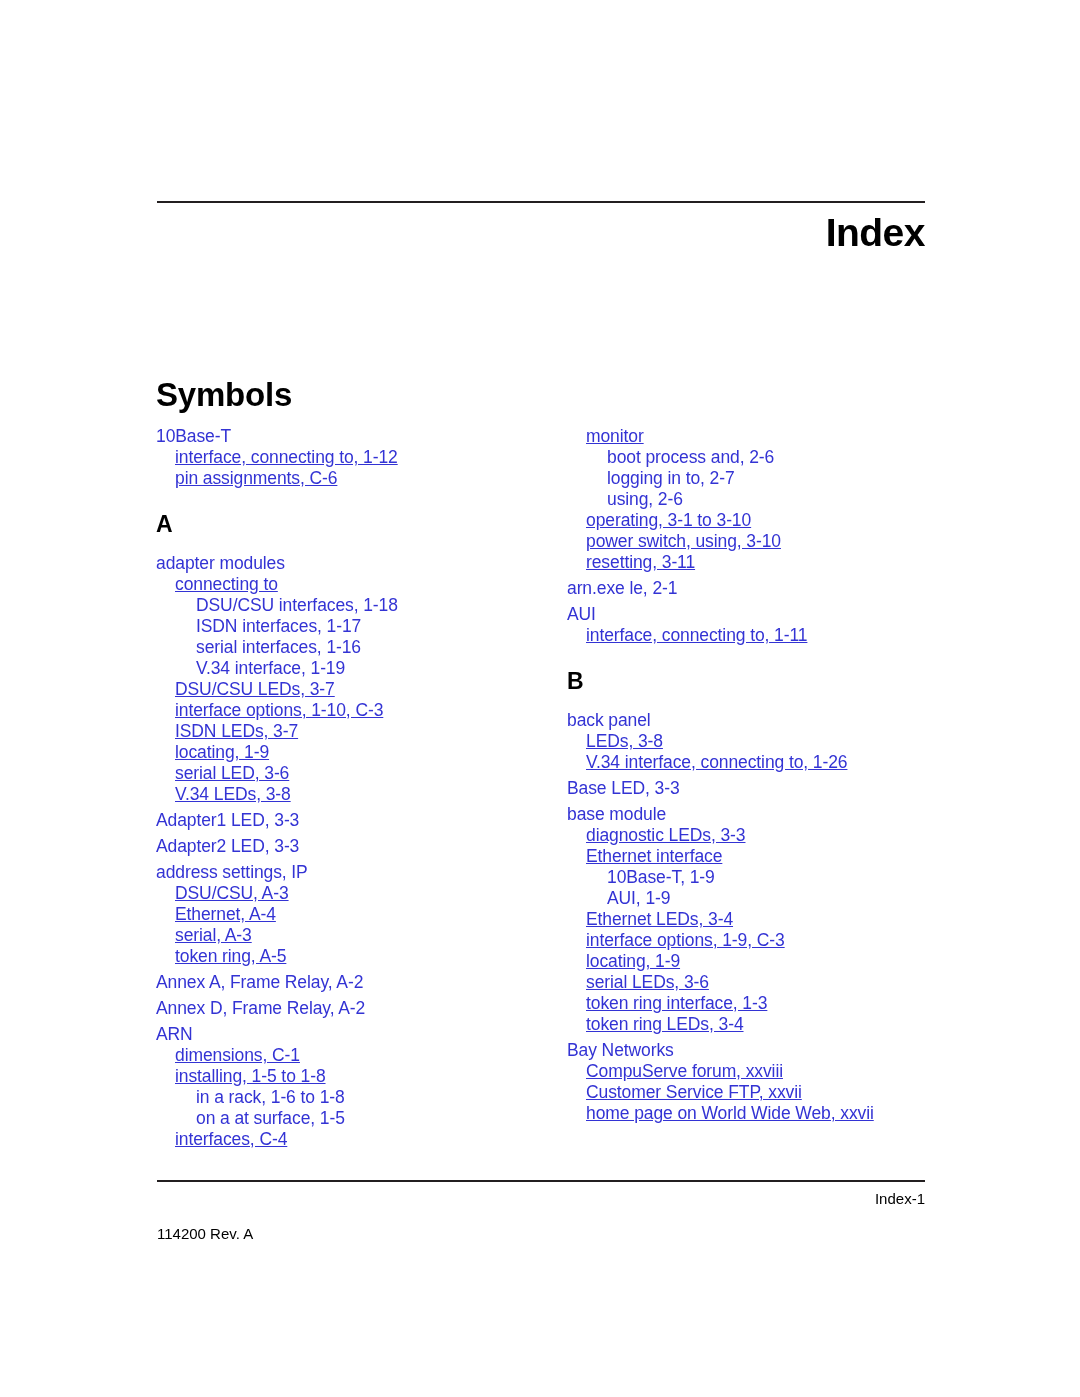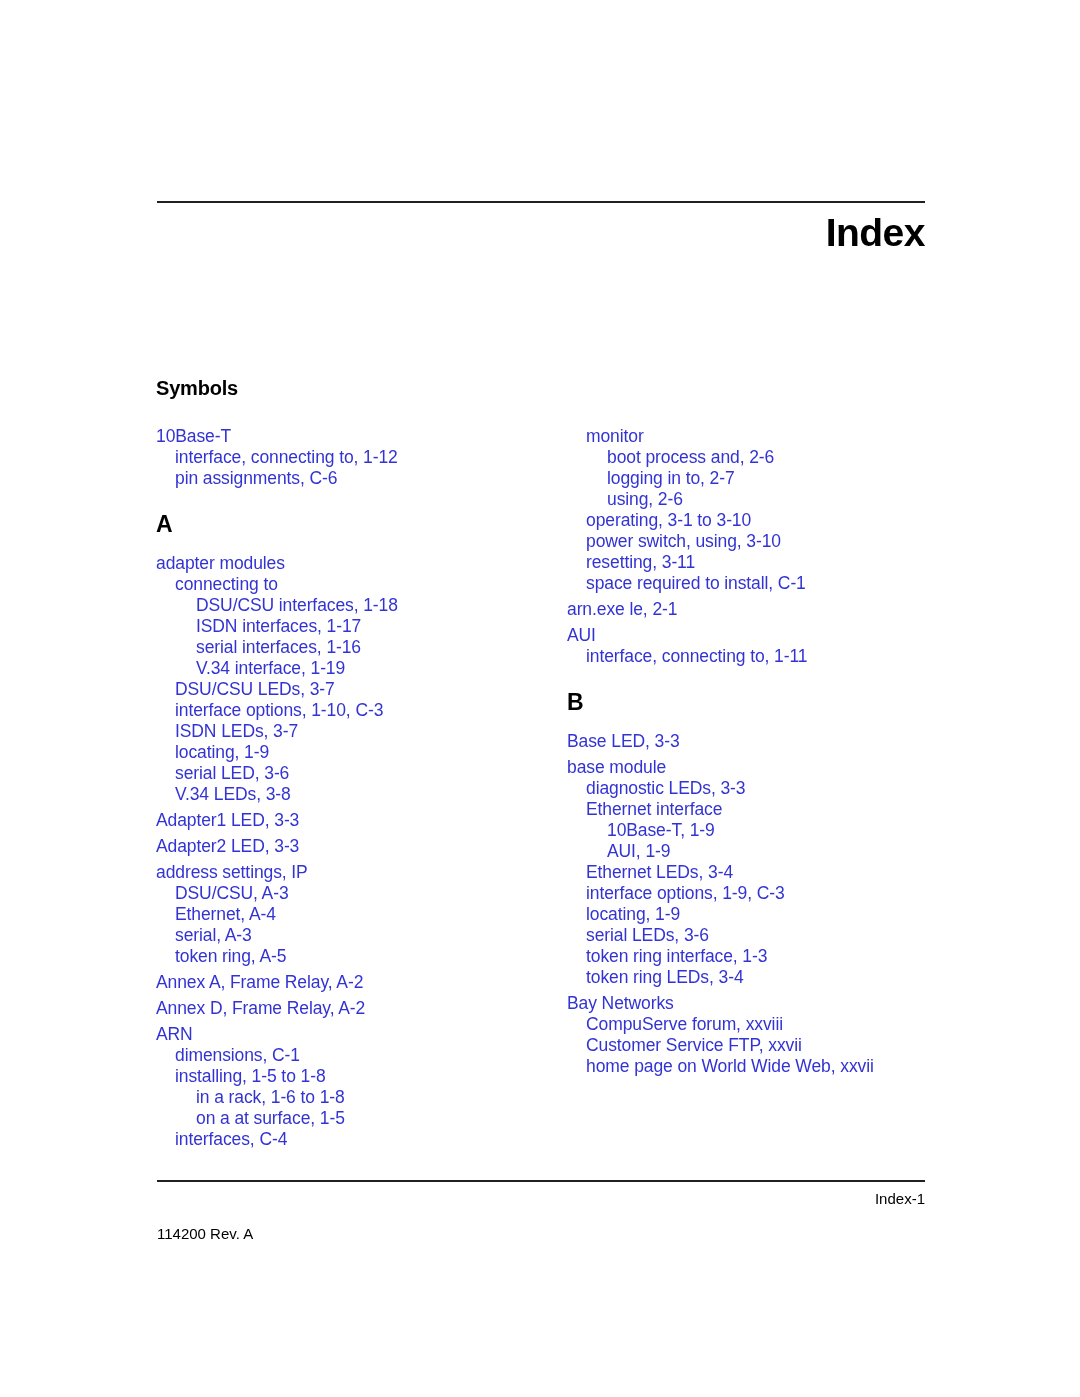--- a/index.html
+++ b/index.html
@@ -42,21 +42,21 @@
     letter-spacing: -0.5px;
     line-height: 1;
     white-space: nowrap;
   }
 
   
   .symbols-heading {
     position: absolute;
     left: 156px;
     top: 378px;
-    font-size: 20px;
+    font-size: 33px;
     font-weight: bold;
     color: #000000;
     line-height: 1;
     letter-spacing: -0.2px;
     white-space: nowrap;
   }
 
   
   .columns {
     position: absolute;
@@ -79,21 +79,21 @@
   .group:first-child { margin-top: 12px; }
 
   .entry {
     color: #3333d4;
     font-size: 17.5px;
     line-height: 21px;
     white-space: nowrap;
     letter-spacing: -0.1px;
   }
   .lvl0 { padding-left: 0px; }
-  .lvl1 { padding-left: 19px; }
+  .lvl1 { padding-left: 19px; text-decoration: underline; }
   .lvl2 { padding-left: 40px; }
 
   
   .letter-heading {
     font-size: 23px;
     font-weight: bold;
     color: #000000;
     line-height: 1;
     margin: 24px 0 17px 0;
     letter-spacing: 0;
@@ -194,30 +194,34 @@
       </div>
     <div class="col col-right" id="col-right">
         <div class="group">
           <div class="entry lvl1">monitor</div>
           <div class="entry lvl2">boot process and, 2-6</div>
           <div class="entry lvl2">logging in to, 2-7</div>
           <div class="entry lvl2">using, 2-6</div>
           <div class="entry lvl1">operating, 3-1 to 3-10</div>
           <div class="entry lvl1">power switch, using, 3-10</div>
           <div class="entry lvl1">resetting, 3-11</div>
-          <div class="entry lvl1">space required to install, C-1</div>
         </div>
         <div class="group">
           <div class="entry lvl0">arn.exe  le, 2-1</div>
         </div>
         <div class="group">
           <div class="entry lvl0">AUI</div>
           <div class="entry lvl1">interface, connecting to, 1-11</div>
         </div>
         <div class="letter-heading">B</div>
+        <div class="group">
+          <div class="entry lvl0">back panel</div>
+          <div class="entry lvl1">LEDs, 3-8</div>
+          <div class="entry lvl1">V.34 interface, connecting to, 1-26</div>
+        </div>
         <div class="group">
           <div class="entry lvl0">Base LED, 3-3</div>
         </div>
         <div class="group">
           <div class="entry lvl0">base module</div>
           <div class="entry lvl1">diagnostic LEDs, 3-3</div>
           <div class="entry lvl1">Ethernet interface</div>
           <div class="entry lvl2">10Base-T, 1-9</div>
           <div class="entry lvl2">AUI, 1-9</div>
           <div class="entry lvl1">Ethernet LEDs, 3-4</div>

